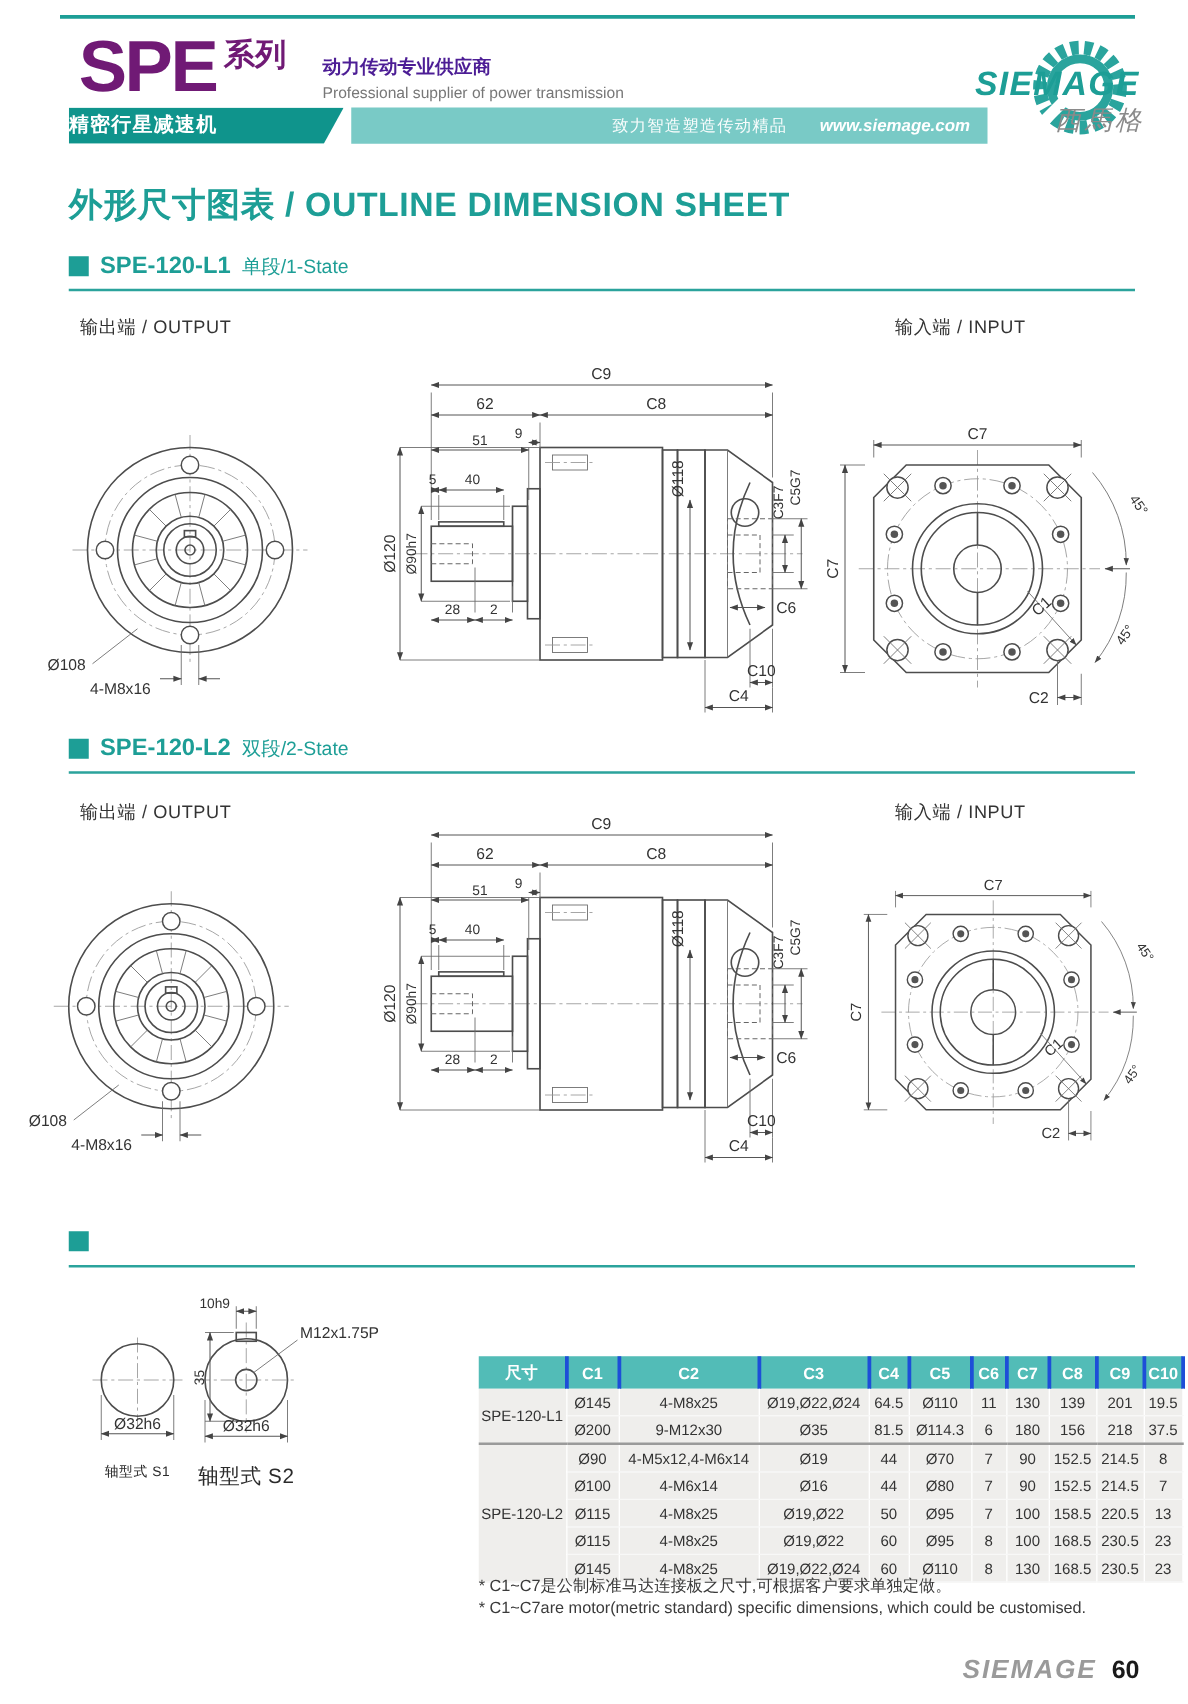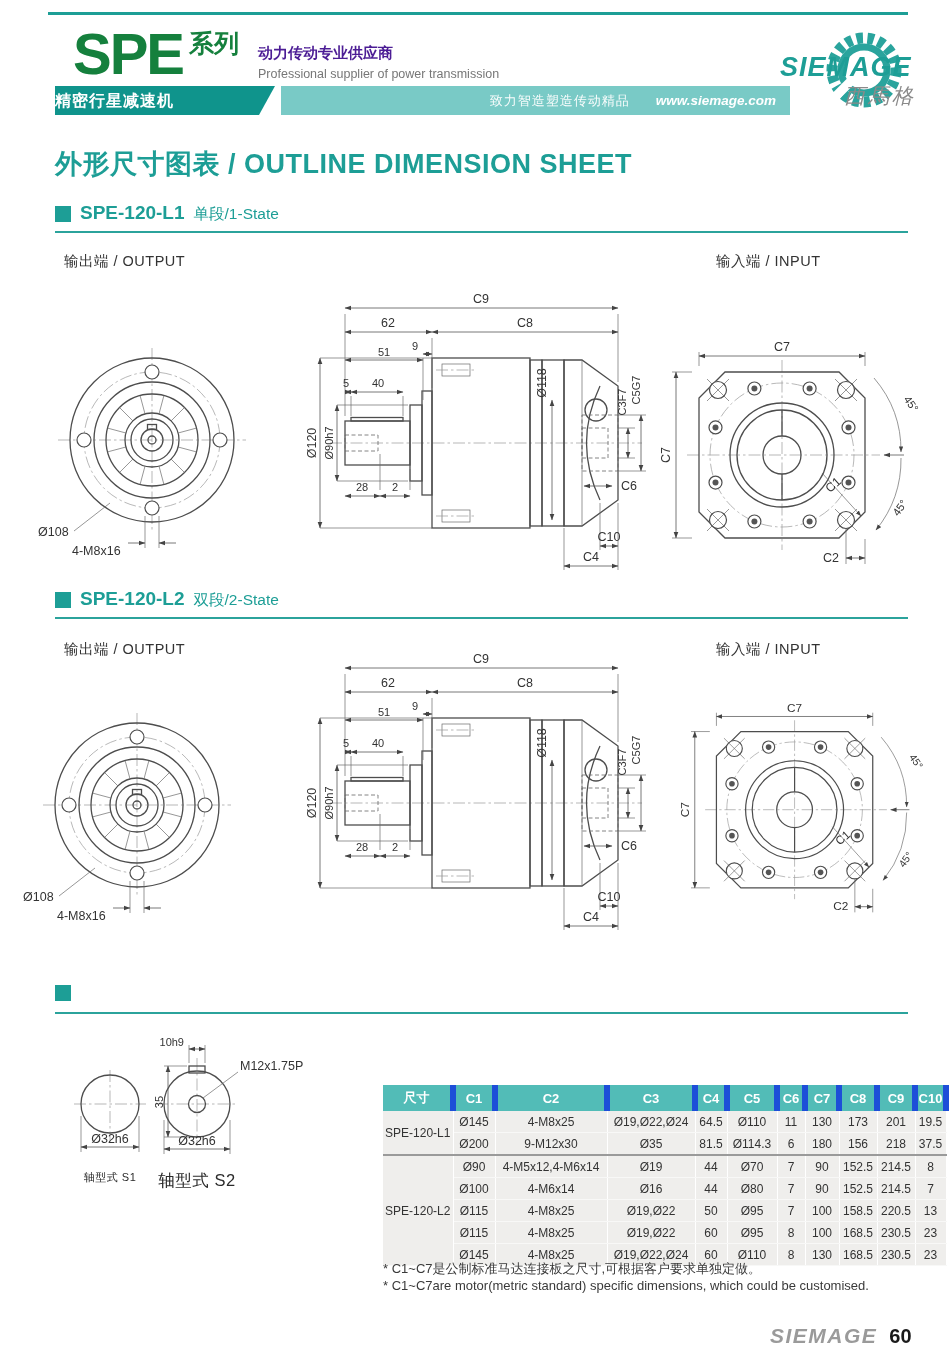--- a/index.html
+++ b/index.html
@@ -2,21 +2,21 @@
 <html><head>
 <meta charset="utf-8">
 <style>
   html,body{margin:0;padding:0;background:#fff;}
   body{font-family:"Liberation Sans",sans-serif;}
   .page{position:relative;width:950px;height:1363px;background:#fff;overflow:hidden;}
 
   .top-rule{position:absolute;left:48px;top:12px;width:860px;height:3px;background:#1d9e96;}
 
   
-  .spe-logo{position:absolute;left:73px;top:24px;display:flex;align-items:flex-end;color:#15803d;}
+  .spe-logo{position:absolute;left:63px;top:24px;display:flex;align-items:flex-end;color:#701a75;}
   .spe-main{font-size:58px;font-weight:800;letter-spacing:-2px;line-height:60px;}
   .spe-suffix{font-size:25px;font-weight:600;margin-left:6px;margin-bottom:24px;}
   .tagline{position:absolute;left:258px;top:44px;}
   .tagline .cn{font-size:15px;font-weight:700;color:#4c1d95;}
   .tagline .en{font-size:12.5px;color:#777;margin-top:4px;}
   .banner{position:absolute;left:55px;top:86px;width:735px;height:29px;}
   .banner-left{position:absolute;left:0;top:0;width:220px;height:29px;background:#0f948c;
     clip-path:polygon(0 0,100% 0,calc(100% - 16px) 100%,0 100%);
     color:#fff;font-size:16px;font-weight:700;line-height:29px;box-sizing:border-box;letter-spacing:1px;}
   .banner-right{position:absolute;left:226px;top:0;right:0;height:29px;background:#79cac6;
@@ -49,21 +49,21 @@
   .dim1s{stroke:#555;stroke-width:.8;fill:none;marker-start:url(#ar);}
   .hole{stroke:#4d4d4d;fill:#fff;stroke-width:1.2;}
   .holed{fill:#555;stroke:none;}
   text.dt{font-family:"Liberation Sans",sans-serif;font-size:11px;fill:#333;}
   text.dt2{font-family:"Liberation Sans",sans-serif;font-size:12.5px;fill:#333;}
   .drawing{position:absolute;}
 
   
   .dim-table{position:absolute;left:383px;top:1085px;width:563px;border-collapse:collapse;table-layout:fixed;}
   .dim-table th{background:#52bcb7;color:#fff;font-size:13px;font-weight:700;height:26px;
-    border-right:6px solid #1d4ed8;text-align:center;padding:0;}
+    border-right:3px solid #1d4ed8;text-align:center;padding:0;}
   .dim-table td{background:#efeeec;font-size:12px;color:#333;text-align:center;height:21px;
     border-right:1px solid #fff;border-bottom:1px solid #f8f8f7;padding:0 1px;}
   .dim-table tr.group-sep td{border-top:2px solid #9a9a9a;}
   .dim-table td.group-cell{font-size:12px;color:#333;}
   .footnote{position:absolute;left:383px;font-size:13px;color:#3a3a3a;}
 
   .page-footer{position:absolute;left:770px;top:1324px;display:flex;align-items:baseline;gap:12px;}
   .footer-brand{font-size:21px;font-weight:900;font-style:italic;color:#9a9a9a;letter-spacing:1.5px;}
   .footer-page{font-size:20px;font-weight:800;color:#1a1a1a;}
 </style>
@@ -410,21 +410,21 @@
     <tbody>
         <tr>
           <td rowspan="2" class="group-cell">SPE-120-L1</td>
           <td>Ø145</td>
           <td>4-M8x25</td>
           <td>Ø19,Ø22,Ø24</td>
           <td>64.5</td>
           <td>Ø110</td>
           <td>11</td>
           <td>130</td>
-          <td>173</td>
+          <td>139</td>
           <td>201</td>
           <td>19.5</td>
         </tr>
         <tr>
           <td>Ø200</td>
           <td>9-M12x30</td>
           <td>Ø35</td>
           <td>81.5</td>
           <td>Ø114.3</td>
           <td>6</td>

